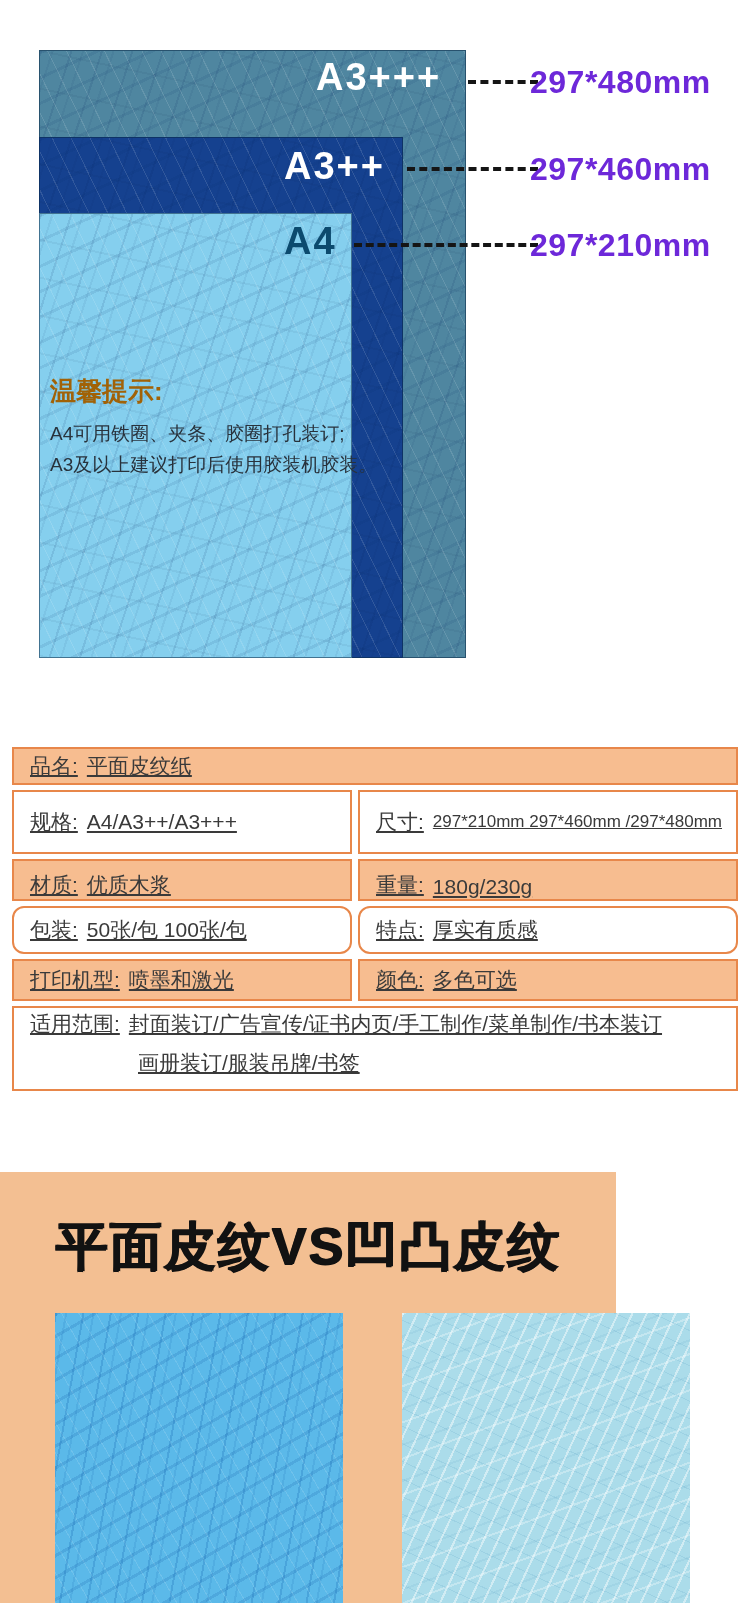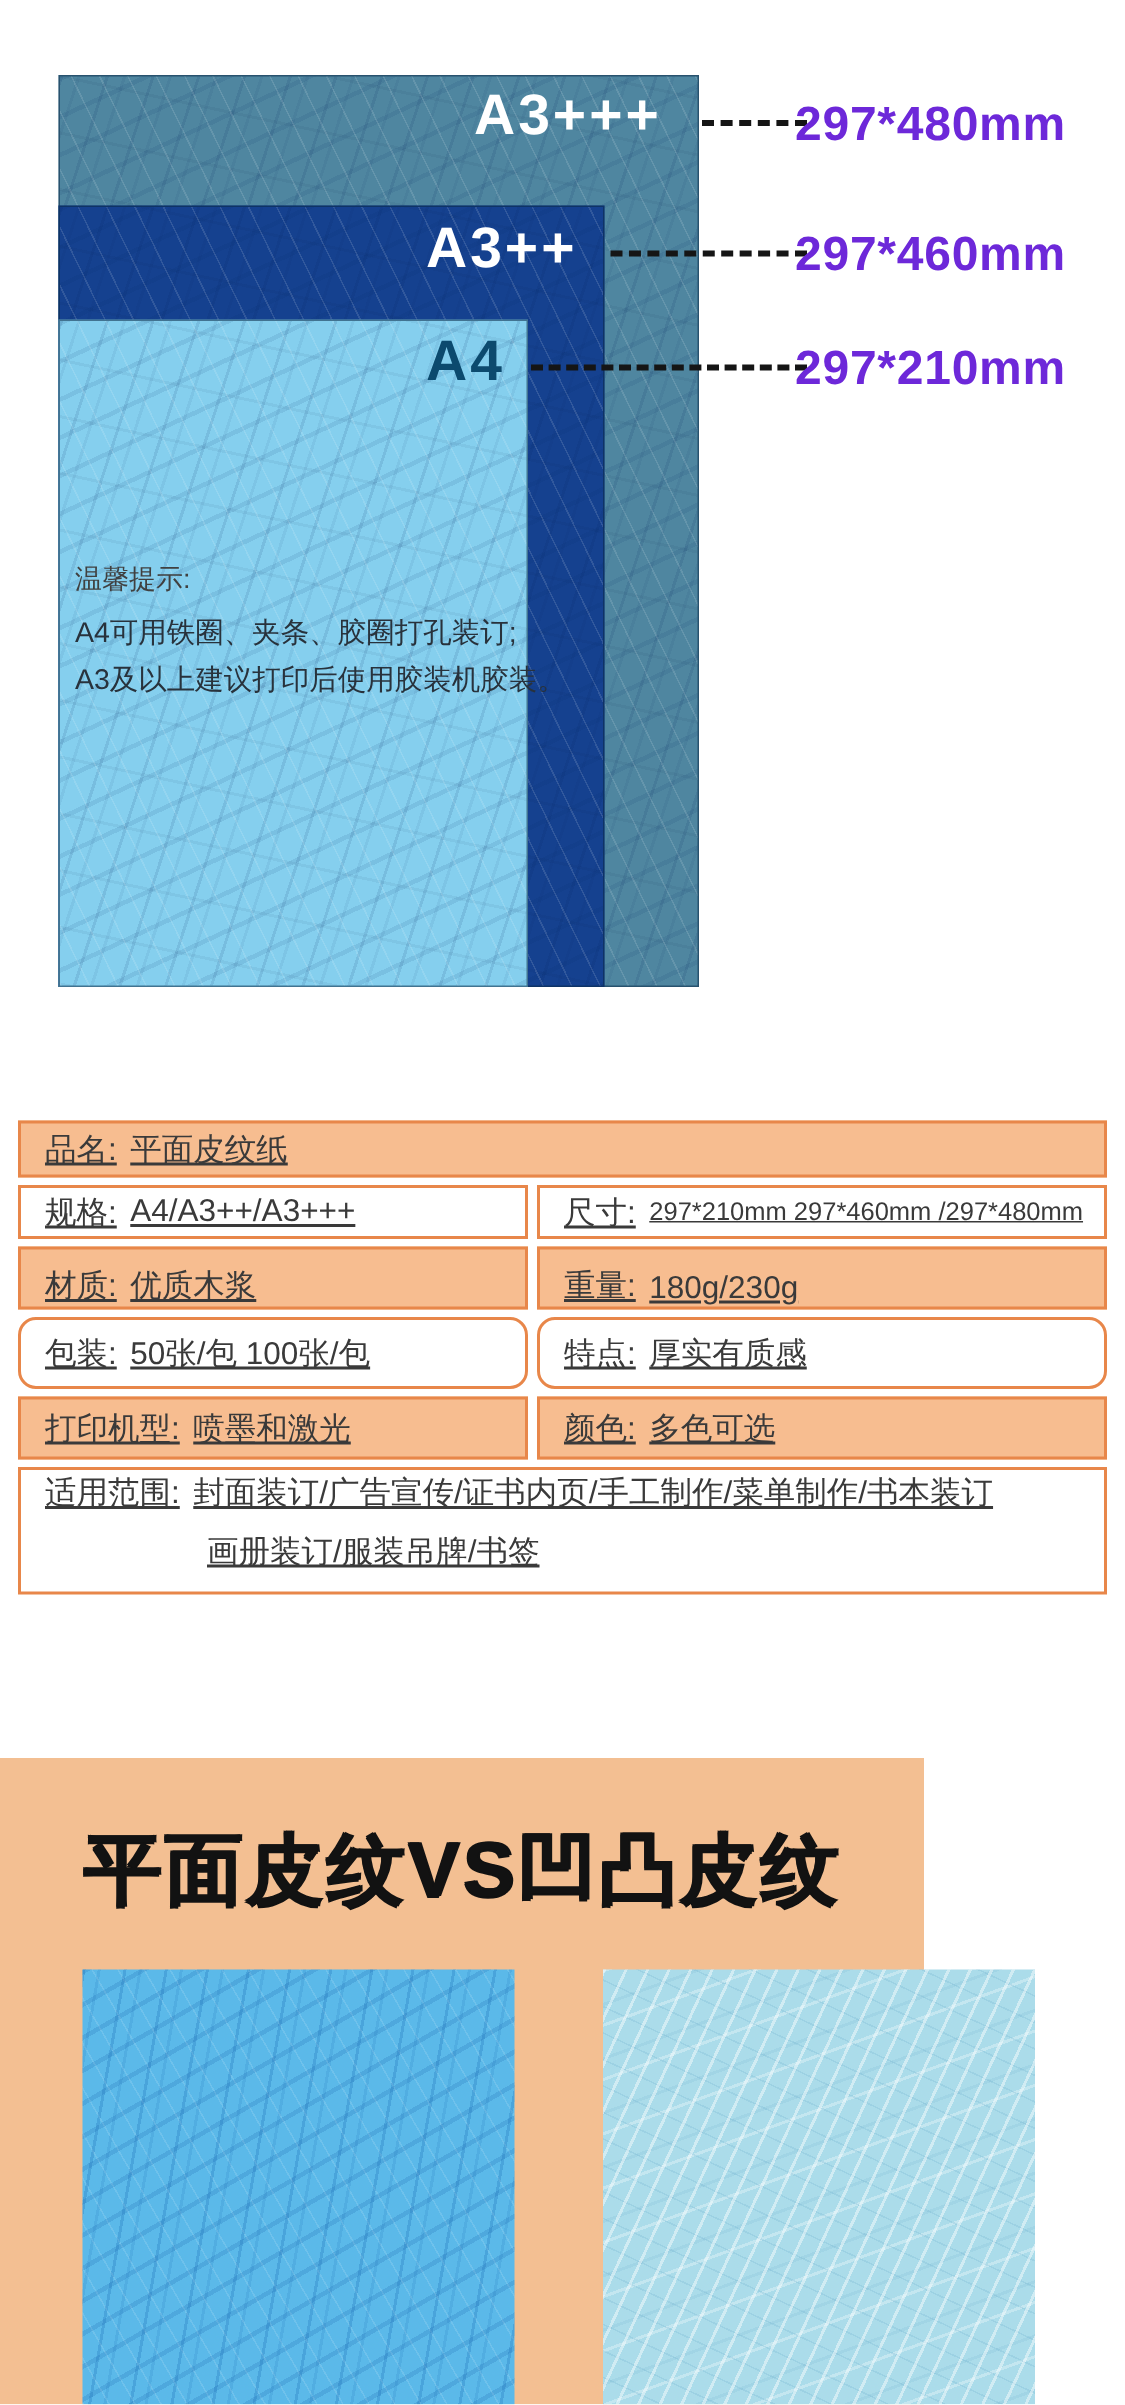--- a/index.html
+++ b/index.html
@@ -39,39 +39,39 @@
 
   .dim-label {
     position:absolute; left:530px; font-size:32px; color:#6d28d9;
     font-weight:bold; letter-spacing:0.5px; line-height:1;
   }
   .dim-1 { top:66px; }
   .dim-2 { top:153px; }
   .dim-3 { top:229px; }
 
   .tip { position:absolute; left:50px; top:374px; width:305px; }
-  .tip-title { font-size:18px; font-weight:normal; color:#404040; margin-bottom:9px; }
+  .tip-title { font-size:26px; font-weight:bold; color:#a16207; margin-bottom:9px; }
   .tip-line  { font-size:19px; color:#28323c; line-height:31px; white-space:nowrap; }
 
   
   .spec-table {
     position:absolute; left:12px; top:747px; width:726px;
     display:flex; flex-direction:column; gap:5px;
     font-size:21px; color:#3a3a3a;text-decoration:underline;
   }
   .t-row { display:flex; gap:6px; }
   .t-cell {
     border:2px solid #e8874a; box-sizing:border-box;
     display:flex; align-items:center; padding-left:16px;
   }
   .t-cell.orange { background:#f7bd90; }
   .t-cell.white  { background:#ffffff; }
   .t-left  { width:340px; }
   .t-right { flex:1; }
-  .r1 { height:38px; } .r2 { height:36px; } .r3 { height:42px;align-items:flex-end; }
+  .r1 { height:38px; } .r2 { height:64px; } .r3 { height:42px;align-items:flex-end; }
   .r4 { height:48px;border-radius:12px; } .r5 { height:42px; } .r6 { height:85px; }
   .lbl { margin-right:9px; white-space:nowrap; }
   .val-small { font-size:17px; letter-spacing:0; white-space:nowrap; }
   .usage-cell { display:block; line-height:31px; }
   .usage-line2 { padding-left:108px; margin-top:8px; }
 
   
   .compare {
     position:absolute; left:0; top:1172px; width:616px; height:431px;
     background:#f3bf92;

